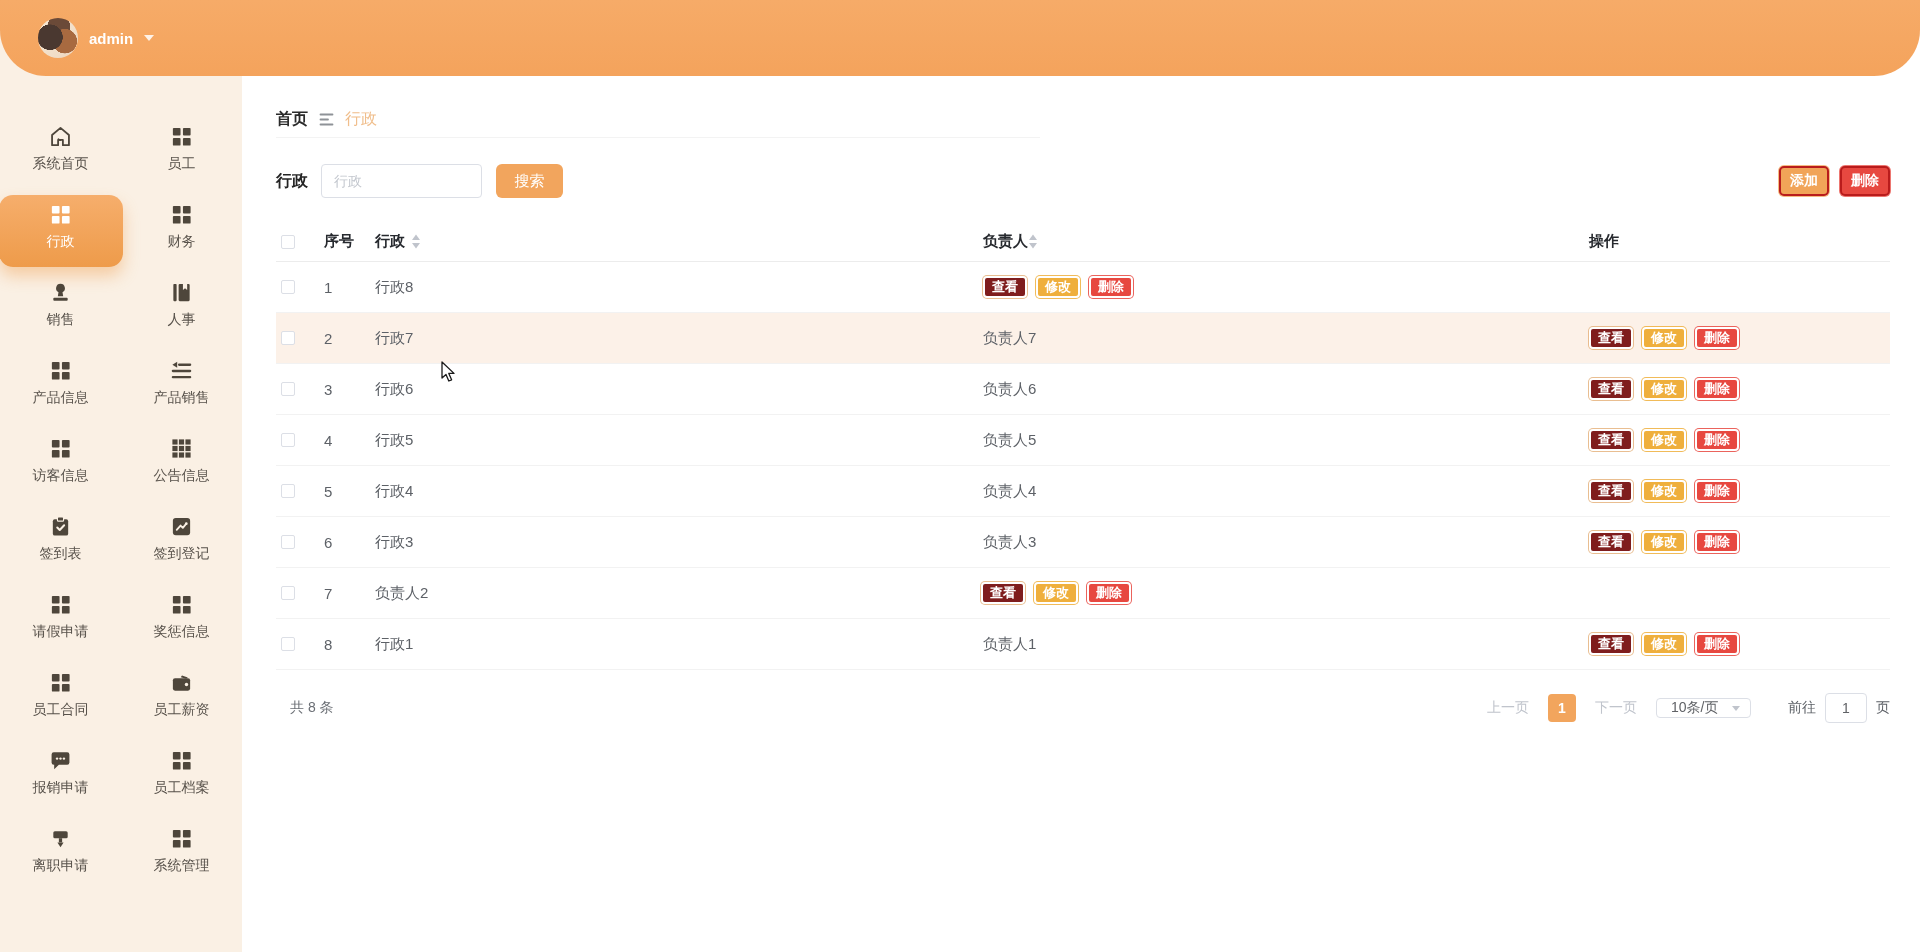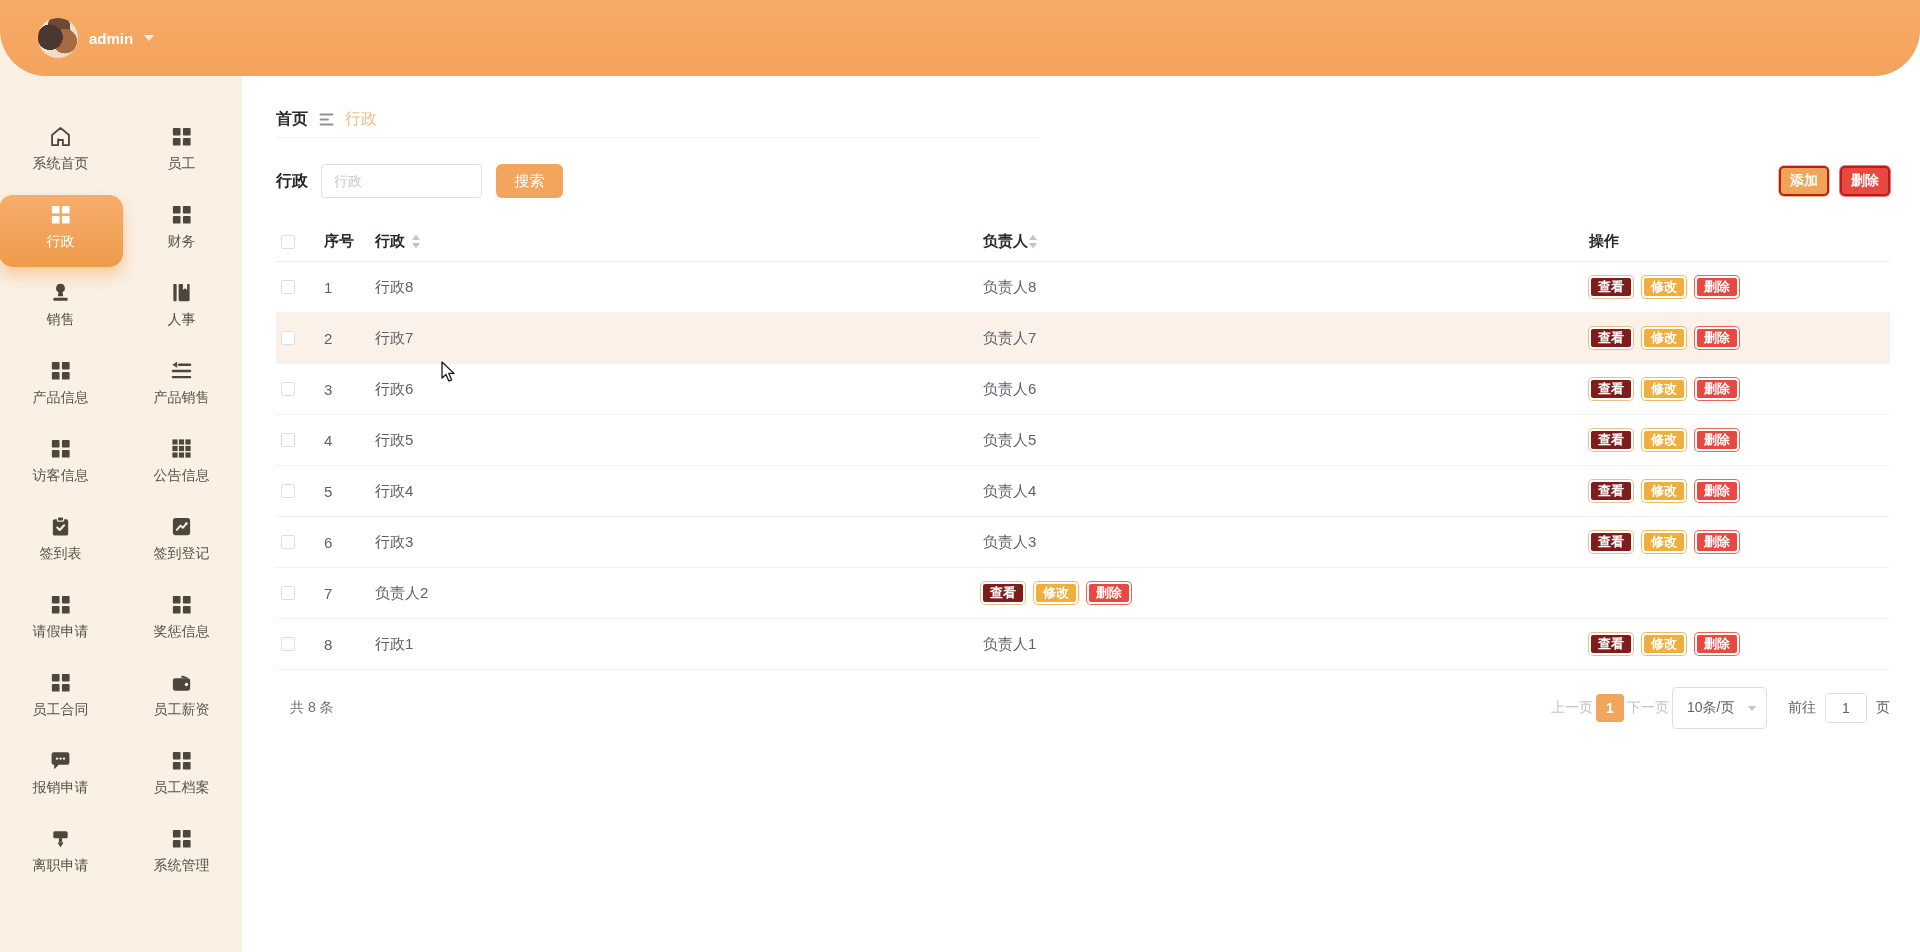--- a/index.html
+++ b/index.html
@@ -122,29 +122,29 @@
     color:#fff; font-size:13px; font-weight:bold; cursor:pointer; margin-right:9px;
     font-family:"Liberation Sans", sans-serif;
   }
   .btn-view { background:#7f1d1d; box-shadow:0 0 0 1px rgba(229,179,126,.85); }
   .btn-edit { background:#EFAF3C; box-shadow:0 0 0 1px rgba(239,175,60,.85); }
   .btn-delete { background:#E74840; box-shadow:0 0 0 1px rgba(231,72,64,.85); }
 
   
   .pagination { margin-top:22px; display:flex; align-items:center; height:32px; font-size:14px; }
   .pg-total { color:#6A6E74; padding-left:14px; }
-  .pg-right { margin-left:auto; display:flex; align-items:center; gap:3px; }
+  .pg-right { margin-left:auto; display:flex; align-items:center; gap:19px; }
   .pg-nav { color:#C0C4CC; cursor:pointer; }
   .pg-current {
     width:28px; height:28px; border-radius:4px; background:#F2A55D;
     color:#fff; font-weight:bold; display:flex; align-items:center; justify-content:center;
     cursor:pointer;
   }
   .pg-select {
-    width:95px; height:42px; border:1px solid #DCDFE6; border-radius:4px;
+    width:95px; height:20px; border:1px solid #DCDFE6; border-radius:4px;
     display:flex; align-items:center; justify-content:space-between;
     padding:0 10px 0 14px; color:#606266; cursor:pointer; background:#fff;
   }
   .pg-chevron {
     width:0; height:0; border-left:4.5px solid transparent; border-right:4.5px solid transparent;
     border-top:5px solid #C0C4CC;
   }
   .pg-goto { display:flex; align-items:center; gap:9px; color:#5D6167; margin-left:18px; }
   .pg-goto-input {
     width:42px; height:30px; border:1px solid #DCDFE6; border-radius:4px;
@@ -473,23 +473,20 @@
     </div>
     <div id="table-body">
         <div class="t-row">
           <div class="c-check">
             <span class="checkbox"></span>
           </div>
           <div class="c-index">1</div>
           <div class="c-name">
             <span>行政8</span>
           </div>
-          <div class="c-owner">
-            <span>负责人8</span>
-          </div>
           <div class="c-actions">
             <span class="btn-mini btn-view">查看</span>
             <span class="btn-mini btn-edit">修改</span>
             <span class="btn-mini btn-delete">删除</span>
           </div>
         </div>
         <div class="t-row hovered">
           <div class="c-check">
             <span class="checkbox"></span>
           </div>

